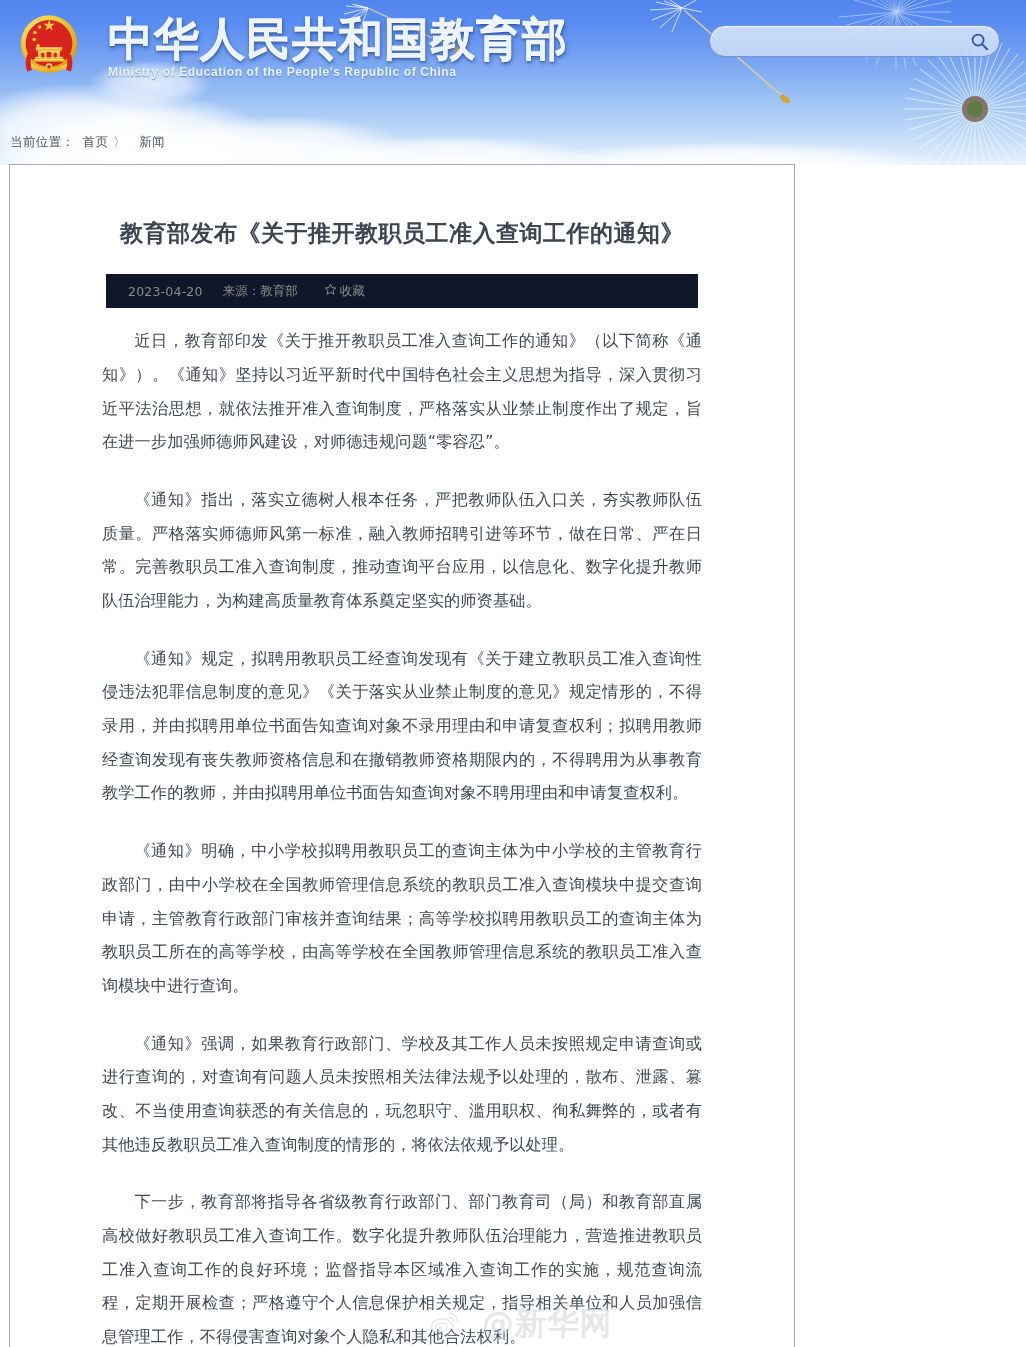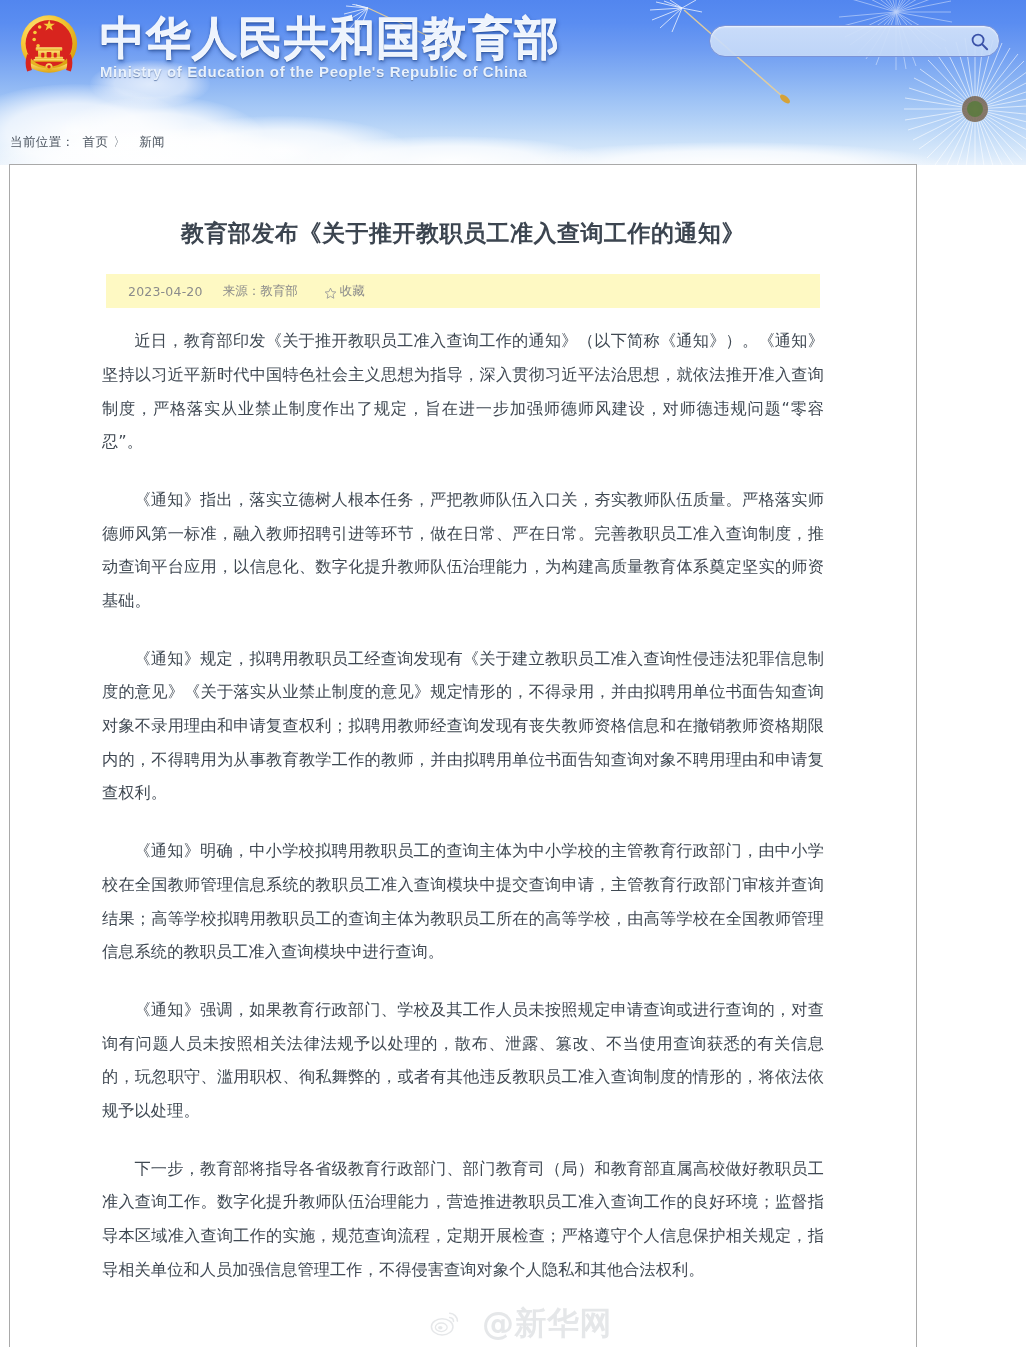--- a/index.html
+++ b/index.html
@@ -67,37 +67,37 @@
   }
 
   
   .brand {
     position: absolute;
     left: 10px; top: 6px;
     display: flex;
     align-items: center;
   }
   .emblem { width: 78px; height: 78px; flex: 0 0 78px; }
-  .wordmark { margin-left: 12px; padding-top: 4px; }
+  .wordmark { margin-left: 20px; padding-top: 4px; }
   .cn-title {
     font-family: "DejaVu Sans", "Liberation Sans", sans-serif;
     font-size: 45px;
     font-weight: bold;
     letter-spacing: 1px;
     line-height: 1.05;
     color: #eef4fd;
     text-shadow:
       0 1px 0 #ffffff,
       0 2px 2px rgba(20,60,130,.55),
       1px 3px 4px rgba(15,45,110,.45);
     white-space: nowrap;
   }
   .en-title {
     font-family: "Liberation Sans", sans-serif;
-    font-size: 15px;
+    font-size: 12px;
     font-weight: bold;
     letter-spacing: .6px;
     color: #e8f1fc;
     text-shadow: 0 1px 1px rgba(20,60,130,.6), 0 1px 0 rgba(255,255,255,.45);
     margin-top: 2px;
     white-space: nowrap;
   }
 
   
   .searchbox {
@@ -143,53 +143,53 @@
     white-space: nowrap;
     z-index: 4;
   }
   .breadcrumb a { color: #4c5560; text-decoration: none; margin-left: 8px; }
   .breadcrumb .sep { margin: 0 5px; color: #6a737d; }
 
   
   .card {
     position: absolute;
     left: 9px; top: 164px;
-    width: 908px; height: 1183px;
+    width: 786px; height: 1183px;
     background: #ffffff;
     border: 1px solid #a9a9a9;
     border-bottom: 0;
     overflow: hidden;
   }
   .article-title {
     margin: 52px 70px 0 70px;
     text-align: center;
     font-family: "DejaVu Sans", "Liberation Sans", sans-serif;
     font-size: 23px;
     font-weight: bold;
     color: #3c4550;
     line-height: 1.4;
     letter-spacing: .5px;
   }
   .meta {
     margin: 25px 96px 0 96px;
     height: 34px;
-    background: #fef9c3;
+    background: #0f172a;
     display: flex;
     align-items: center;
     padding-left: 22px;
     font-size: 12.5px;
     color: #8b8b8b;
     font-family: "DejaVu Sans", "Liberation Sans", sans-serif;
   }
   .meta .date { letter-spacing: .2px; }
   .meta .source { margin-left: 20px; }
   .meta .fav {
     margin-left: 26px;
     display: inline-flex;
-    align-items: flex-end;
+    align-items: flex-start;
     cursor: pointer;
     color: #8b8b8b;
   }
   .meta .fav .star { margin-right: 3px; display: inline-flex; }
 
   .body {
     margin: 16px 92px 4px 92px;
   }
   .body p {
     margin: 0 0 24px 0;

